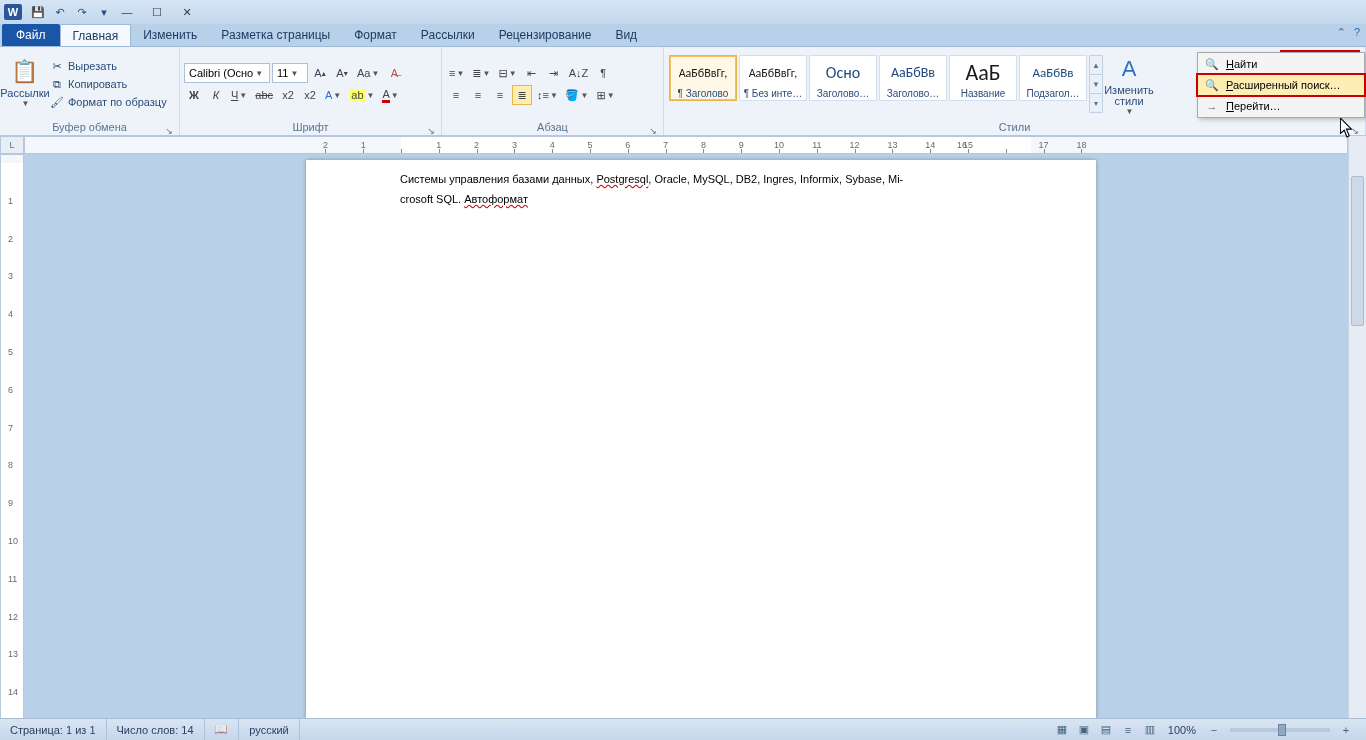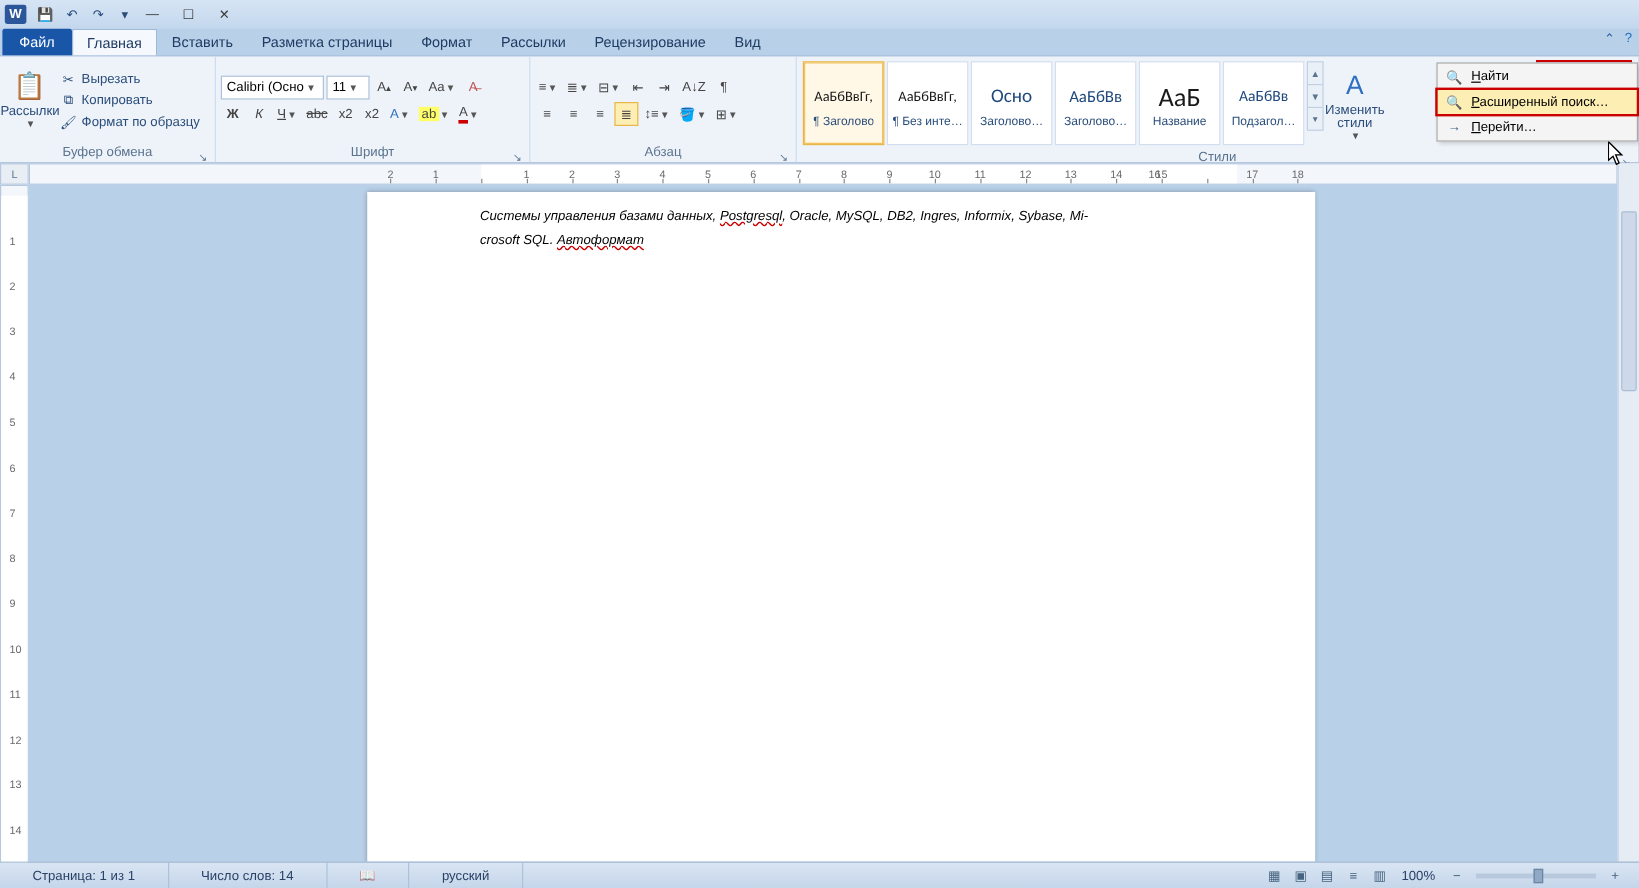--- a/index.html
+++ b/index.html
@@ -39,21 +39,21 @@
 
 .combo { height: 20px; border: 1px solid #abc0da; background: #fff; display: flex; align-items: center; padding: 0 2px 0 4px; cursor: pointer; }
 .combo .arr { font-size: 8px; margin-left: 2px; color: #555; }
 .font-combo { width: 86px; } .size-combo { width: 36px; }
 
 .clip-items div { display: flex; align-items: center; gap: 4px; height: 18px; color: #2a4d7a; cursor: pointer; padding: 0 4px; }
 .clip-items .ci-icon { width: 14px; text-align: center; }
 
 
 .styles-gallery { display: flex; align-items: flex-start; }
-.style-item { width: 68px; height: 70px; border: 1px solid #d2dded; margin: 2px 1px; display: flex; flex-direction: column; align-items: center; justify-content: center; background: #fff; cursor: pointer; }
+.style-item { width: 68px; height: 46px; border: 1px solid #d2dded; margin: 2px 1px; display: flex; flex-direction: column; align-items: center; justify-content: center; background: #fff; cursor: pointer; }
 .style-item.sel { border-color: #e7b74c; background: #fff8e6; box-shadow: inset 0 0 0 1px #f4c15a; }
 .style-item .prev { font-family: "Calibri","Segoe UI"; font-size: 14px; color: #1a1a1a; height: 30px; display: flex; align-items: center; }
 .style-item .prev.blue { color: #1f497d; }
 .style-item .cap { font-size: 10px; color: #2a4d7a; white-space: nowrap; overflow: hidden; max-width: 64px; }
 .gallery-scroll { width: 14px; height: 58px; border: 1px solid #c2d0e2; margin: 2px 1px; display: flex; flex-direction: column; background: #eaf0f8; }
 .gallery-scroll div { flex: 1; display: flex; align-items: center; justify-content: center; font-size: 8px; color: #5b748f; cursor: pointer; border-bottom: 1px solid #c2d0e2; }
 .gallery-scroll div:last-child { border-bottom: none; }
 
 
 .find-button-wrap { border: 2px solid #c00; padding: 2px; }
@@ -70,29 +70,29 @@
 .ruler-corner { position: absolute; left: 0; top: 0; width: 24px; height: 18px; background: #e9eef5; border: 1px solid #b5c8e0; display: flex; align-items: center; justify-content: center; font-size: 9px; color: #5b748f; }
 .h-ruler { position: absolute; left: 24px; right: 18px; top: 0; height: 18px; background: #f3f6fb; border: 1px solid #b5c8e0; overflow: hidden; }
 .h-ruler .tick { position: absolute; top: 3px; font-size: 9px; color: #6a6a6a; transform: translateX(-50%); }
 .h-ruler .tk { position: absolute; bottom: 0; width: 1px; height: 4px; background: #888; }
 .h-ruler .active-area { position: absolute; top: 0; bottom: 0; background: #fff; }
 .v-ruler { position: absolute; left: 0; top: 18px; bottom: 0; width: 24px; background: #f3f6fb; border: 1px solid #b5c8e0; }
 .v-ruler .active-area { position: absolute; left: 0; right: 0; background: #fff; }
 .v-ruler .tick { position: absolute; font-size: 9px; color: #6a6a6a; left: 7px; transform: translateY(-50%); }
 .doc-area { position: absolute; left: 24px; top: 18px; right: 18px; bottom: 0; overflow: hidden; }
 .page { position: absolute; left: 282px; top: 6px; width: 790px; height: 1000px; background: #fff; box-shadow: 0 0 4px rgba(0,0,0,0.3); }
-.page .content { position: absolute; left: 94px; top: 8px; right: 70px; font-family: Calibri, sans-serif; font-size: 14.5px; color: #000; line-height: 1.4; font-style: italic; }
+.page .content { position: absolute; left: 94px; top: 8px; right: 70px; font-family: Calibri, sans-serif; font-size: 14.5px; color: #000; line-height: 1.4; }
 .page .content .sq { text-decoration: underline; text-decoration-style: wavy; text-decoration-color: #c00; }
 .vscroll { position: absolute; right: 0; top: 0; width: 18px; bottom: 0; background: #e6ecf4; border-left: 1px solid #c7d4e6; }
 .vscroll .thumb { position: absolute; left: 2px; right: 2px; top: 40px; height: 150px; background: #cdd9e8; border: 1px solid #a9bdd4; border-radius: 2px; }
 .ruler-toggle { position: absolute; right: 1px; top: 0; width: 16px; height: 16px; background: #e6ecf4; border: 1px solid #b5c8e0; display: flex; align-items: center; justify-content: center; font-size: 9px; cursor: pointer; }
 
 
 .statusbar { position: absolute; bottom: 0; left: 0; right: 0; height: 22px; background: linear-gradient(#d9e5f3, #c5d6ea); border-top: 1px solid #a9bdd4; display: flex; align-items: center; font-size: 11px; color: #2a4166; }
-.statusbar .cell { padding: 0 27px; border-right: 1px solid #adc2da; height: 100%; display: flex; align-items: center; gap: 4px; }
+.statusbar .cell { padding: 0 10px; border-right: 1px solid #adc2da; height: 100%; display: flex; align-items: center; gap: 4px; }
 .statusbar .right { margin-left: auto; display: flex; align-items: center; gap: 2px; padding-right: 10px; }
 .statusbar .vbtn { width: 20px; height: 18px; display: flex; align-items: center; justify-content: center; cursor: pointer; color: #46637f; }
 .statusbar .zoom-slider { width: 100px; height: 4px; background: #b8c9dd; position: relative; margin: 0 4px; }
 .statusbar .zoom-slider .knob { position: absolute; left: 48px; top: -4px; width: 8px; height: 12px; background: #8fa8c4; border: 1px solid #6b85a3; }
 
 .cursor-arrow { position: absolute; z-index: 50; width: 14px; height: 20px; pointer-events: none; }
 .binoc { font-size: 11px; }
 </style>
 </head>
 <body>
@@ -108,21 +108,21 @@
   <div class="win-controls">
     <div>—</div>
     <div>☐</div>
     <div>✕</div>
   </div>
 </div>
 
 <div class="tabs">
   <div class="tab-file">Файл</div>
   <div class="tab active">Главная</div>
-  <div class="tab">Вставить</div>
+  <div class="tab">Изменить</div>
   <div class="tab">Разметка страницы</div>
   <div class="tab">Формат</div>
   <div class="tab">Рассылки</div>
   <div class="tab">Рецензирование</div>
   <div class="tab">Вид</div>
   <div class="right-icons">
     <span>⌃</span>
     <span style="color:#1f6fc2">?</span>
   </div>
 </div>

